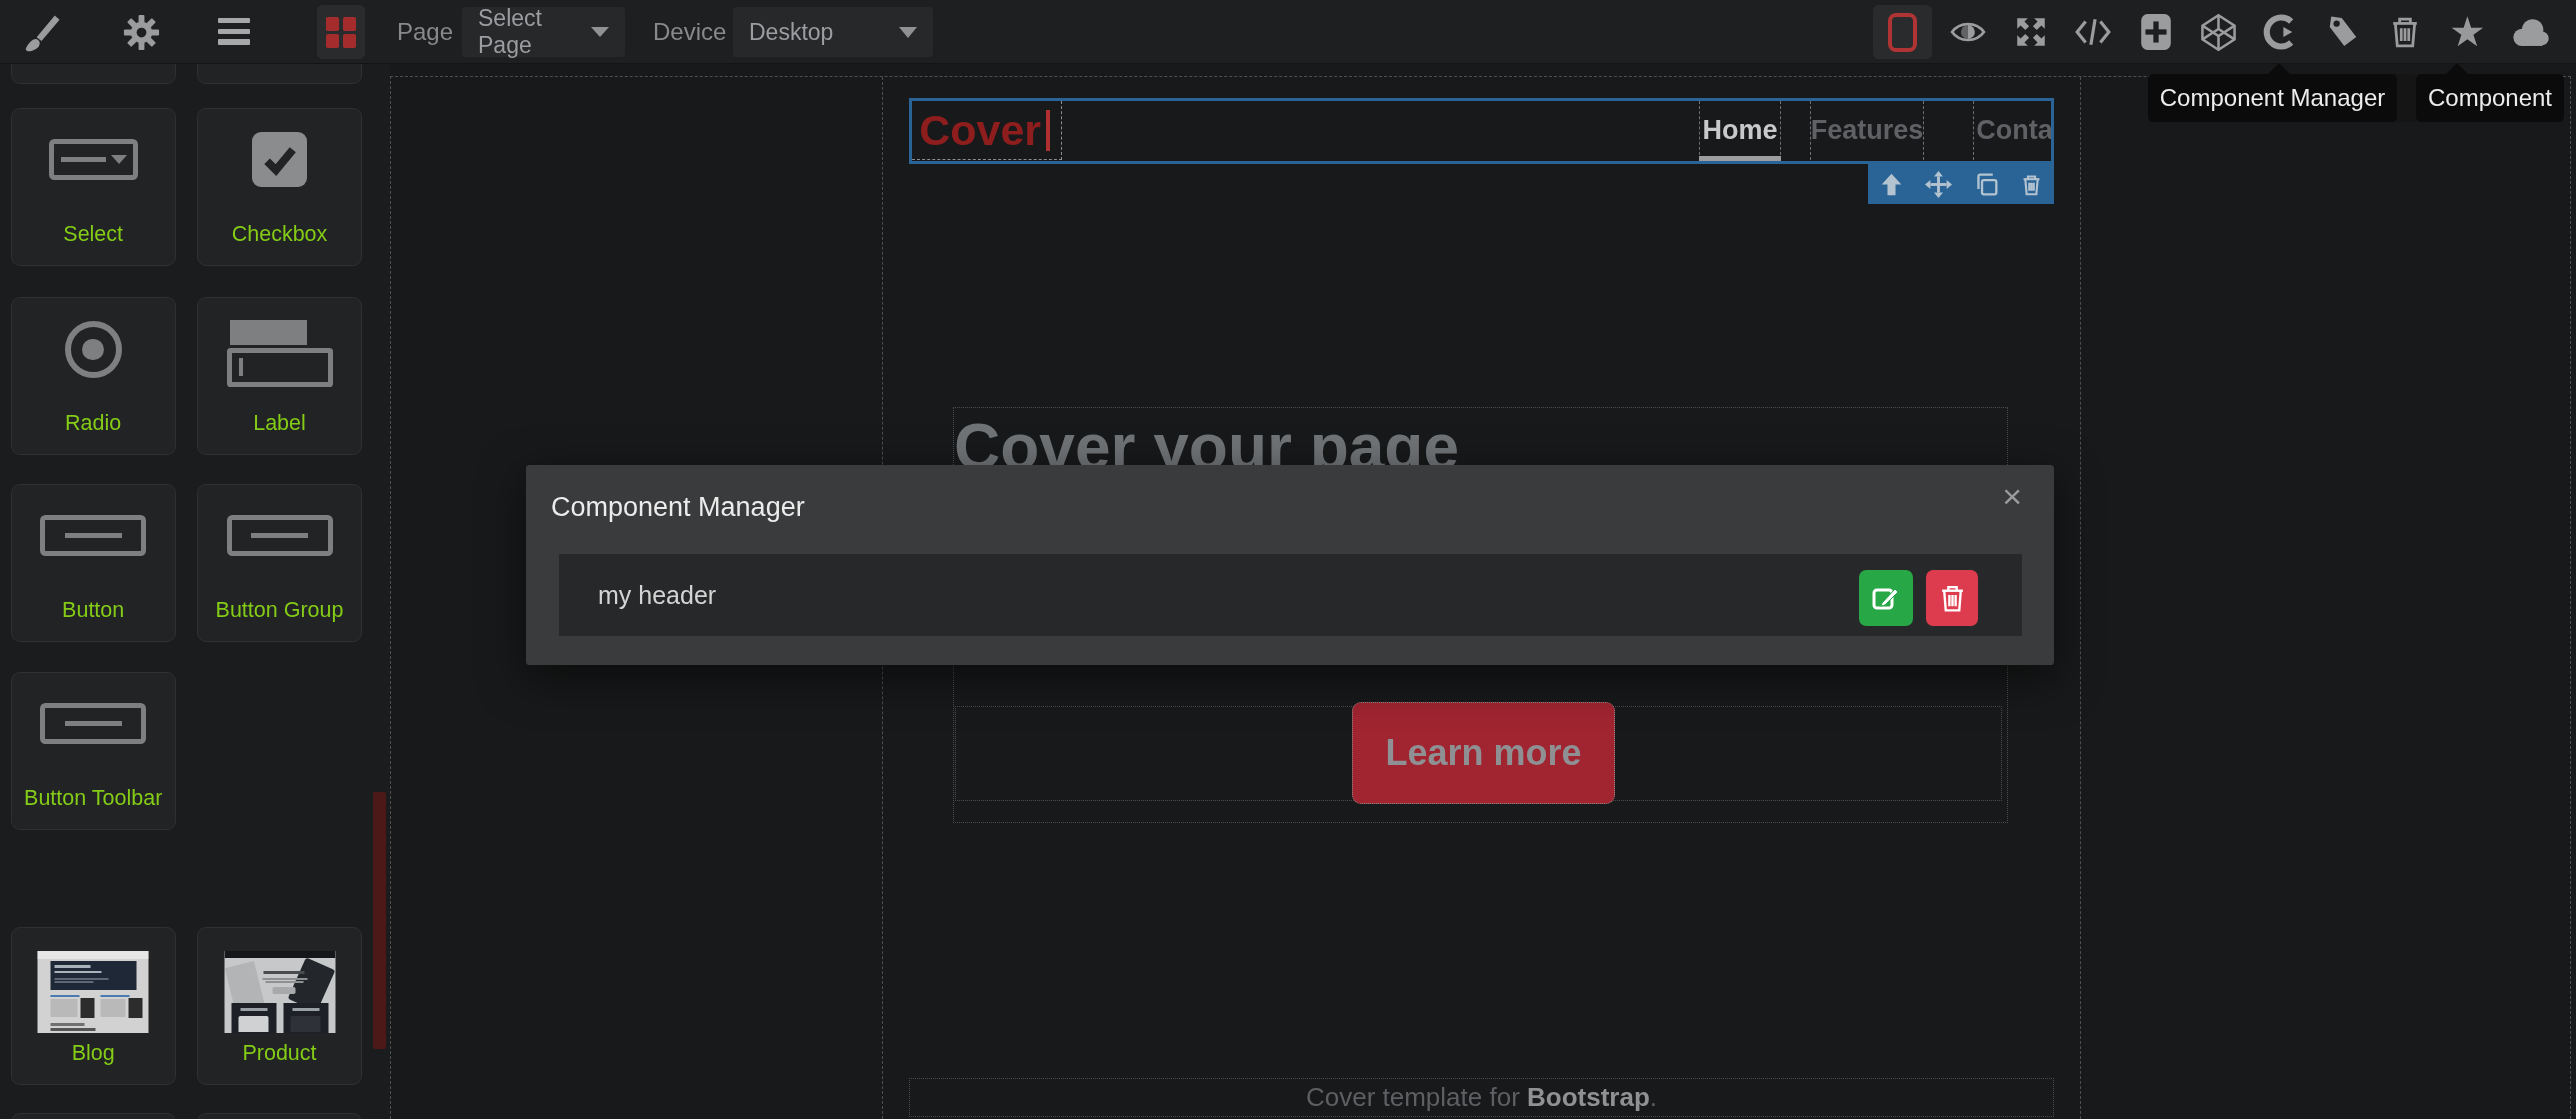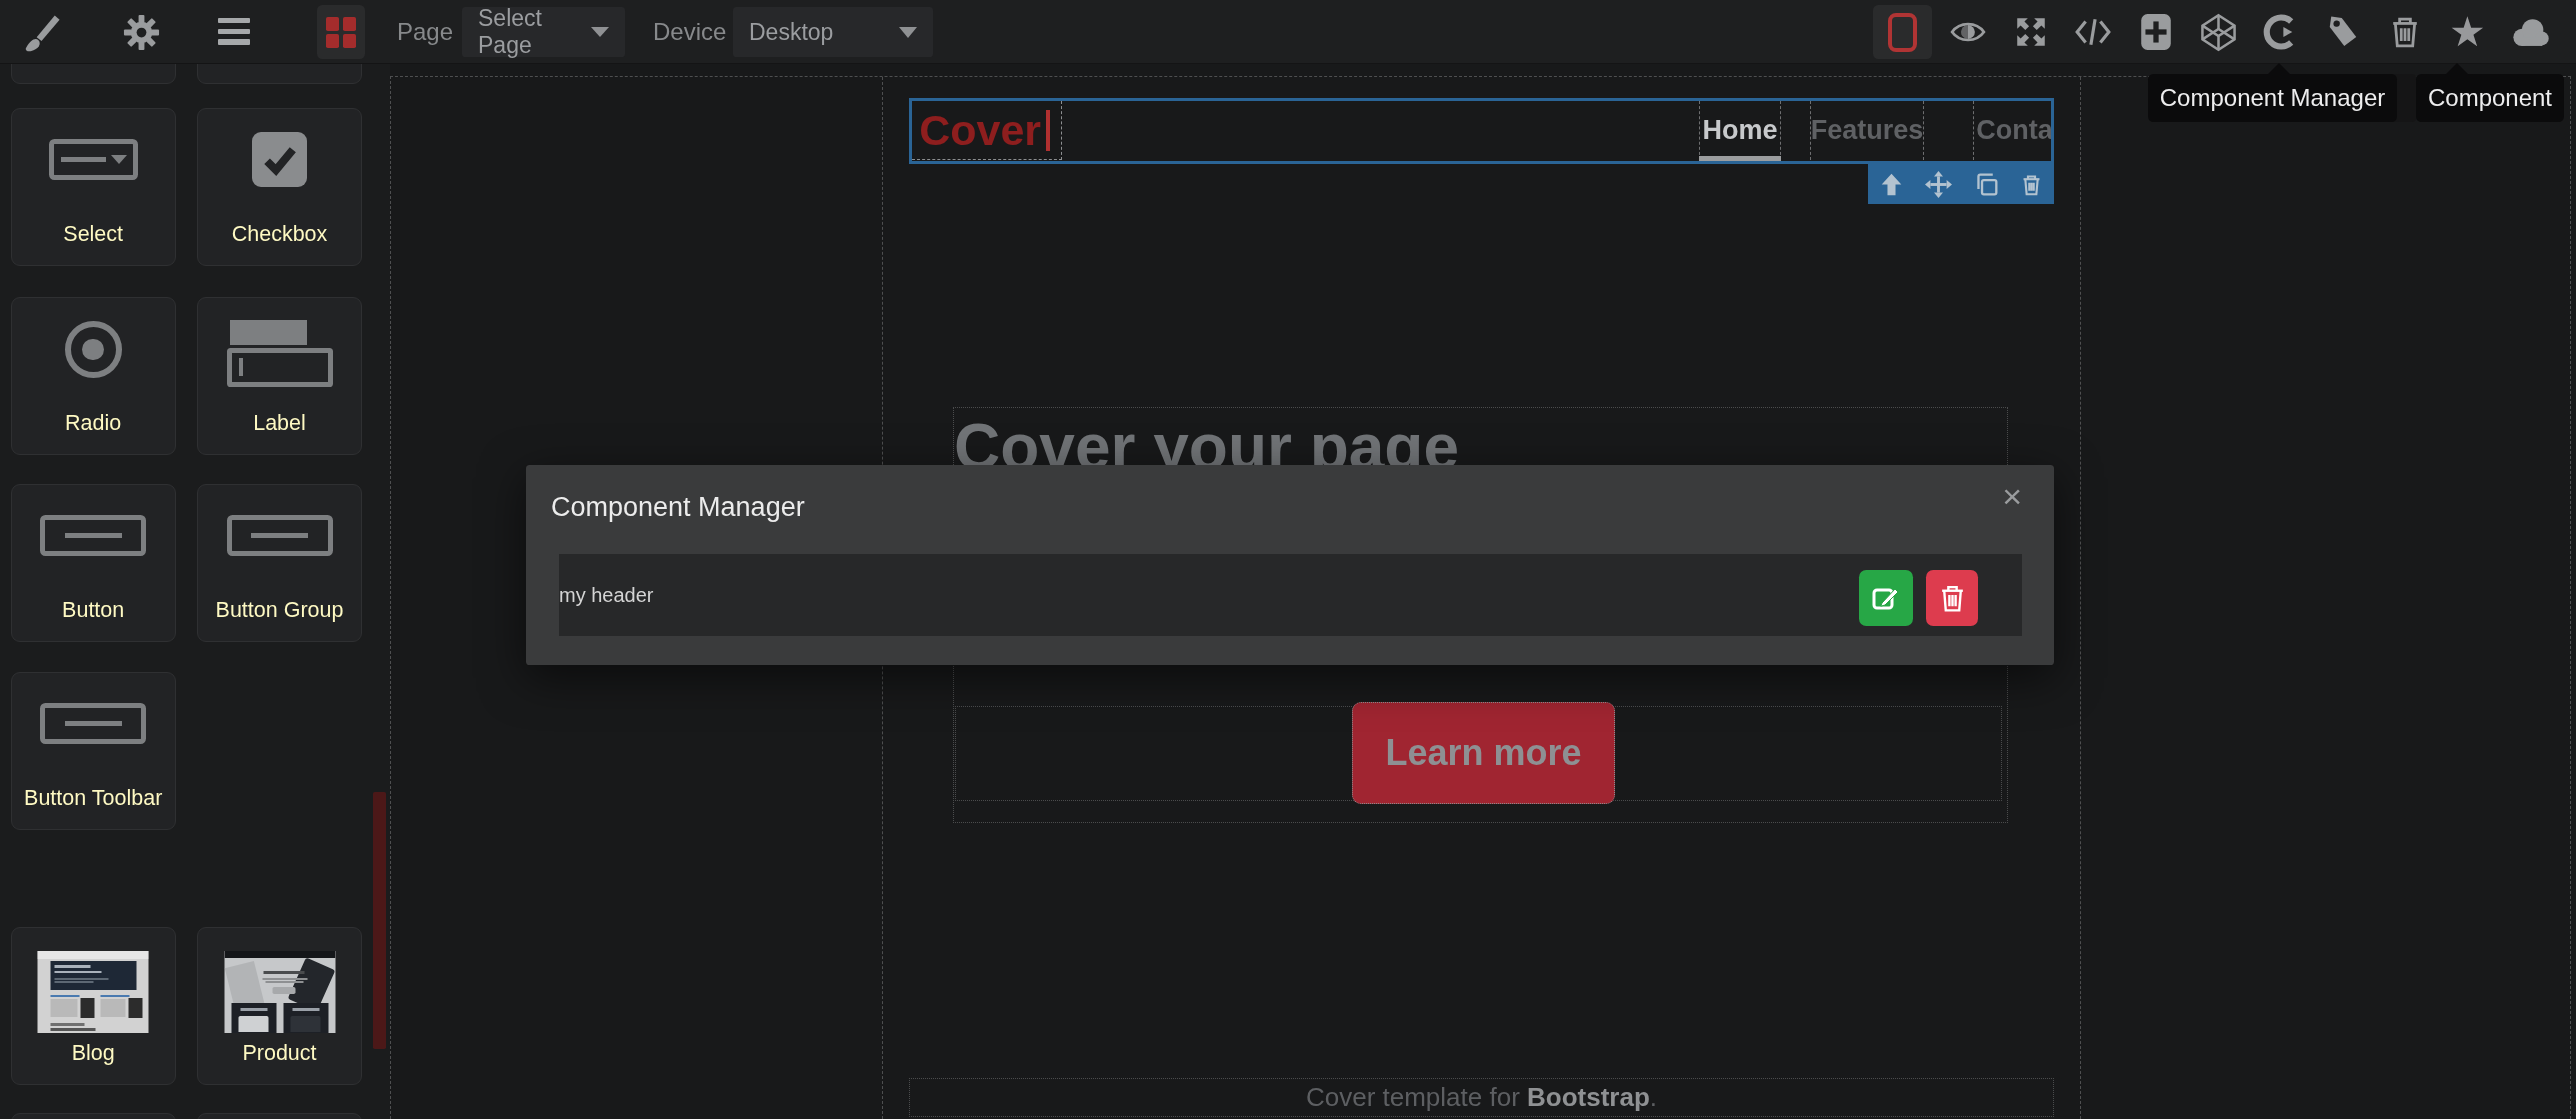--- a/index.html
+++ b/index.html
@@ -21,21 +21,21 @@
   .border-toggle-glyph { width:29px; height:39px; border:4.5px solid #b03434; border-radius:8px; }
 
   
   .tooltip { position:absolute; top:74px; height:48px; background:#0b0b0c; border-radius:5.4px; color:#ededee; font-size:24px; display:flex; align-items:center; justify-content:center; z-index:40; white-space:nowrap; }
   .tooltip-arrow { position:absolute; top:63px; width:0; height:0; border-left:12.5px solid transparent; border-right:12.5px solid transparent; border-bottom:12.5px solid #0b0b0c; z-index:41; }
   .tooltip-frag { position:absolute; top:74px; height:48px; background:#151516; border-radius:5.4px; color:#3a3a3b; font-size:24px; display:flex; align-items:center; justify-content:center; z-index:39; }
 
   
   #sidebar { position:absolute; left:0; top:64px; width:390px; height:1055px; background:#1b1c1d; overflow:hidden; z-index:5; }
   .block-card { position:absolute; width:165px; height:158px; background:#222325; border:1.8px solid #2f3032; border-radius:9px; cursor:grab; }
-  .block-card .blk-label { position:absolute; left:0; right:0; bottom:18px; text-align:center; font-size:21.5px; color:#fef9c3; }
+  .block-card .blk-label { position:absolute; left:0; right:0; bottom:18px; text-align:center; font-size:21.5px; color:#84cc16; }
   .blk-art { position:absolute; left:0; right:0; top:30px; display:flex; justify-content:center; }
   .tmpl-art { position:absolute; left:50%; top:23px; transform:translateX(-50%); width:111px; height:82px; overflow:hidden; }
   #templates-header { position:absolute; left:0; width:390px; border-top:1.8px solid #151516; border-bottom:1.8px solid #151516; background:#1e1f20; display:flex; align-items:center; }
   #templates-header .hdr-caret { width:0; height:0; border-left:11.6px solid transparent; border-right:11.6px solid transparent; border-top:13.4px solid #8f9193; margin-left:32px; }
   #templates-header .hdr-text { color:#a0a2a4; font-size:25px; letter-spacing:3.6px; margin-left:30px; }
   #sidebar-scrollbar { position:absolute; left:373px; width:13.4px; background:#4c1818; border-radius:1.8px; }
 
   
   #canvas { position:absolute; left:390px; top:64px; width:2186px; height:1055px; background:#18191a; overflow:hidden; z-index:1; }
   .dashed { border:1.8px dashed #4e4f50; }
@@ -55,21 +55,21 @@
   #main-heading { position:absolute; left:0; right:0; top:1.8px; font-size:64px; font-weight:bold; color:#717477; }
   #learn-more { position:absolute; background:#a02531; border:1.8px dotted #8d8f91; border-radius:9px; display:flex; align-items:center; justify-content:center; font-size:36px; font-weight:bold; color:#8e9093; cursor:pointer; }
   #cover-footer { position:absolute; display:flex; align-items:center; justify-content:center; font-size:26px; color:#5d5f62; }
   #cover-footer .ft-link { color:#8f9193; font-weight:bold; margin-left:7.2px; cursor:pointer; }
 
   
   #modal { position:absolute; left:526px; top:465px; width:1528px; height:200px; background:#3a3b3c; border-radius:3.6px; box-shadow:0 12.5px 45px rgba(0,0,0,.55); z-index:20; }
   #modal-title { position:absolute; left:25px; top:27px; font-size:27px; color:#ececec; }
   #modal-close { position:absolute; right:32px; top:14.3px; font-size:34px; color:#9a9c9e; cursor:pointer; line-height:1; }
   #modal-row { position:absolute; left:33px; top:89px; width:1463px; height:82px; background:#272829; display:flex; align-items:center; }
-  #modal-row .row-name { font-size:20px; color:#d4d4d4; }
+  #modal-row .row-name { margin-left:39px; font-size:25px; color:#d4d4d4; }
   .row-btn { position:absolute; top:16px; height:56px; border-radius:7.2px; display:flex; align-items:center; justify-content:center; cursor:pointer; }
   #row-edit { left:1300px; width:54px; background:#27a746; }
   #row-del { left:1367px; width:52px; background:#dd3c4e; }
 
   svg { display:block; }
 </style>
 </head>
 <body>
 
 <div id="app">

